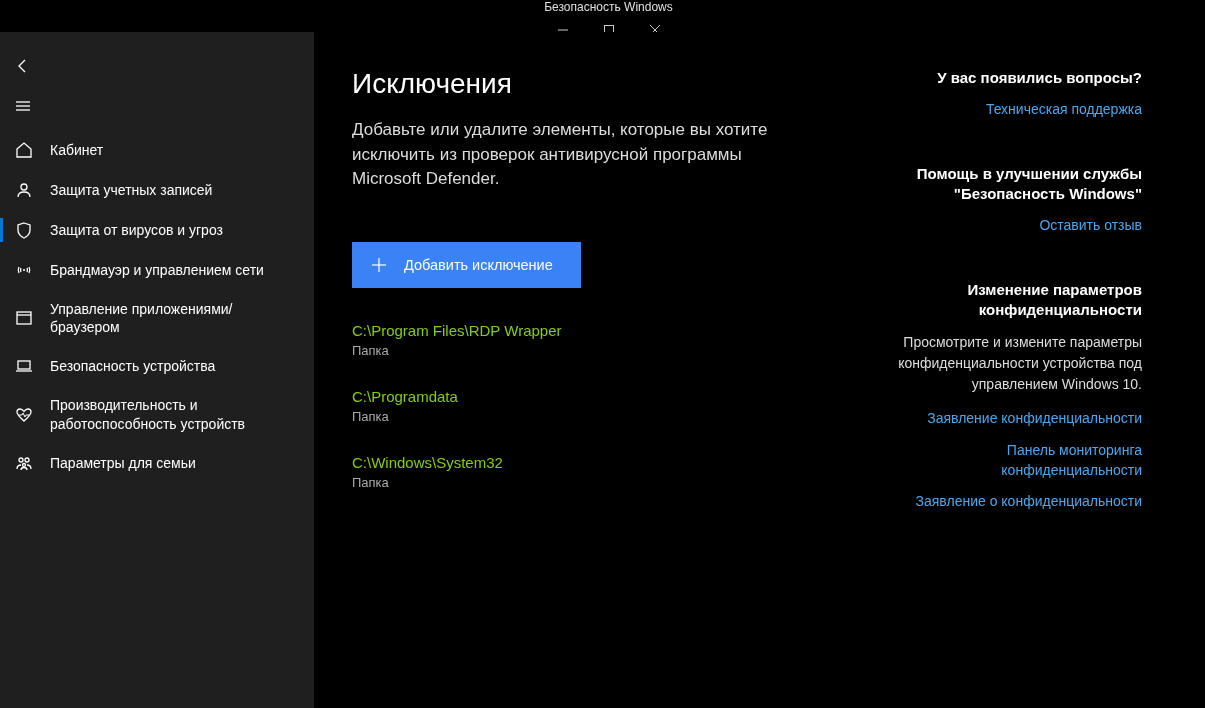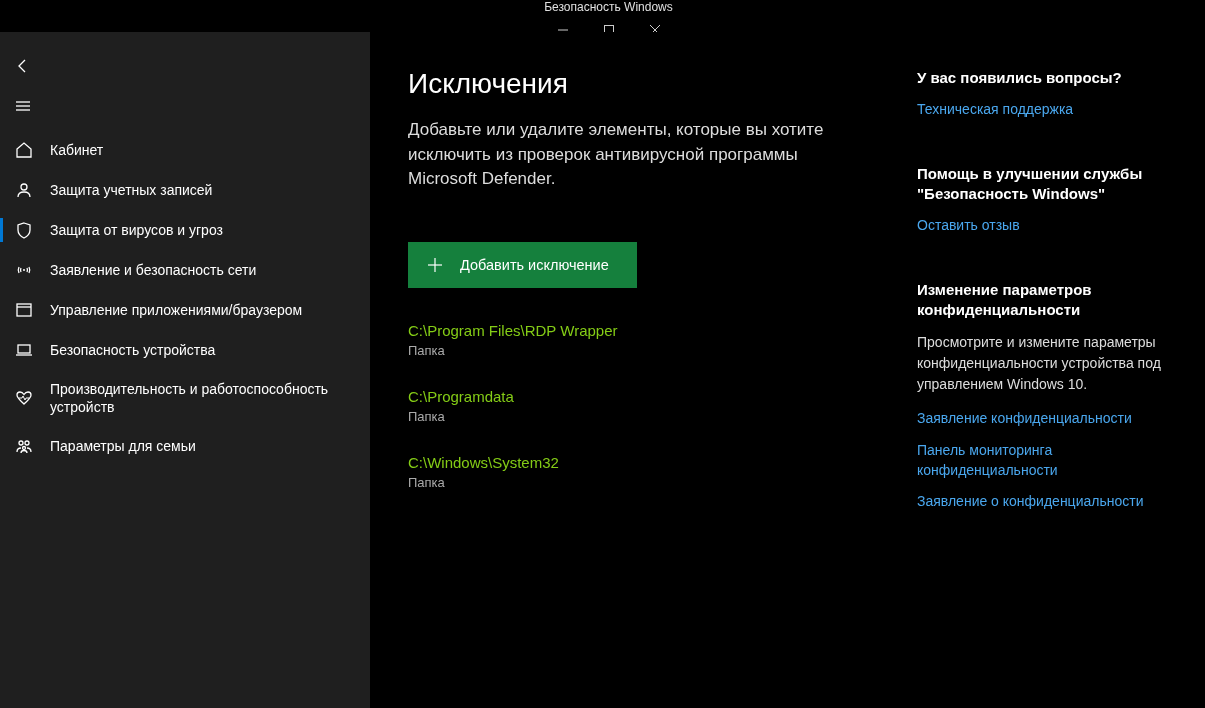--- a/index.html
+++ b/index.html
@@ -8,21 +8,21 @@
     .titlebar {
       height: 32px; display: flex; align-items: center; justify-content: space-between;
       background: #000; padding-left: 12px; flex-direction: column;
     }
     .titlebar-title { font-size: 12px; color: #e0e0e0; }
     .win-controls { display: flex; }
     .win-btn { width: 46px; height: 32px; display: flex; align-items: center; justify-content: center; cursor: pointer; }
     .win-btn svg { stroke: #ccc; fill: none; }
     .body { flex: 1; display: flex; }
     .sidebar {
-      width: 370px; background: #1f1f1f; display: flex; flex-direction: column;
+      width: 314px; background: #1f1f1f; display: flex; flex-direction: column;
       padding-top: 14px;
     }
     .side-top { display: flex; flex-direction: column; }
     .side-btn {
       height: 40px; display: flex; align-items: center; padding-left: 14px;
       cursor: pointer; color: #fff;
     }
     .nav { margin-top: 4px; }
     .nav-item {
       display: flex; align-items: center; padding: 10px 14px; cursor: pointer;
@@ -36,30 +36,30 @@
       width: 20px; height: 20px; flex-shrink: 0; margin-right: 16px;
       display: flex; align-items: center; justify-content: center;
     }
     .nav-icon svg { stroke: #fff; fill: none; stroke-width: 1.3; }
     .nav-label { line-height: 1.3; }
     .content { flex: 1; background: #000; display: flex; padding: 36px 28px 4px 38px; }
     .main { flex: 1; max-width: 510px; }
     .page-title { font-size: 28px; font-weight: 400; margin-bottom: 18px; }
     .page-desc { font-size: 17px; color: #ddd; line-height: 1.45; margin-bottom: 50px; max-width: 460px; }
     .add-btn {
-      display: inline-flex; align-items: center; background: #15803d; border: none;
+      display: inline-flex; align-items: center; background: #3b82f6; border: none;
       color: #fff; padding: 14px 28px 14px 18px; font-size: 14.5px; cursor: pointer;
     }
     .plus { width: 18px; height: 18px; margin-right: 16px; display: flex; align-items: center; justify-content: center; }
     .plus svg { stroke: #fff; stroke-width: 1.2; }
     .exclusions { margin-top: 34px; }
     .excl-item { margin-bottom: 30px; cursor: pointer; }
     .excl-path { font-size: 15px; color: #84cc16; margin-bottom: 4px; }
     .excl-type { font-size: 13px; color: #aaa; }
-    .aside { width: 260px; margin-left: 20px; }
+    .aside { width: 260px; margin-left: 20px; text-align: right; }
     .aside-section { margin-bottom: 44px; }
     .aside-title { font-size: 15px; font-weight: 600; margin-bottom: 12px; line-height: 1.35; }
     .aside-text { font-size: 14px; color: #ddd; line-height: 1.5; margin-bottom: 14px; }
     .aside-link { font-size: 14px; color: #4aa7ee; cursor: pointer; display: block; margin-bottom: 12px; line-height: 1.4; }
   </style>
 </head>
 <body>
 
 <div class="window">
   <div class="titlebar">
@@ -126,21 +126,21 @@
           </span>
           <span class="nav-label">Защита от вирусов и угроз</span>
         </div>
         <div class="nav-item">
           <span class="nav-icon">
             <svg width="18" height="18" viewBox="0 0 18 18">
                 <path d="M4 6 C3 8 3 10 4 12 M6 7 C5.4 8.3 5.4 9.7 6 11 M12 7 C12.6 8.3 12.6 9.7 12 11 M14 6 C15 8 15 10 14 12"></path>
                 <circle cx="9" cy="9" r="1" fill="#fff" stroke="none"></circle>
               </svg>
           </span>
-          <span class="nav-label">Заявление и безопасность сети</span>
+          <span class="nav-label">Брандмауэр и управлением сети</span>
         </div>
         <div class="nav-item">
           <span class="nav-icon">
             <svg width="18" height="18" viewBox="0 0 18 18">
                 <rect x="2" y="3" width="14" height="12"></rect>
                 <line x1="2" y1="6" x2="16" y2="6"></line>
               </svg>
           </span>
           <span class="nav-label">Управление приложениями/браузером</span>
         </div>

